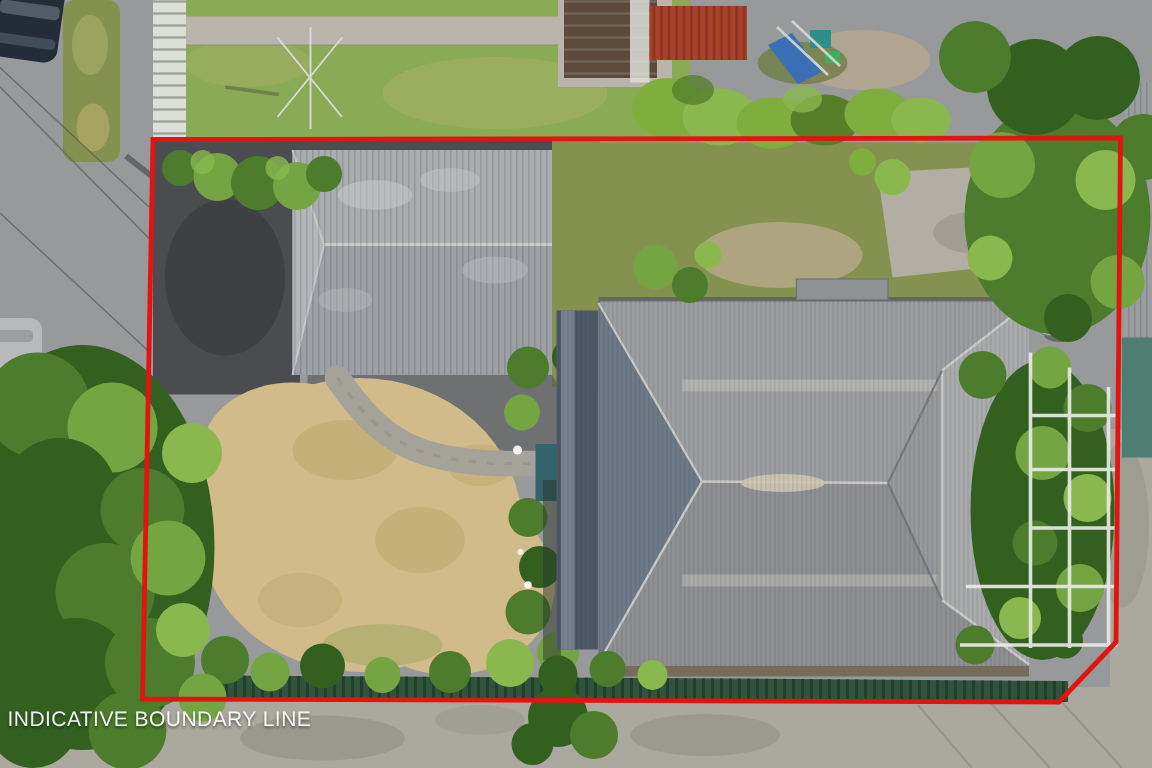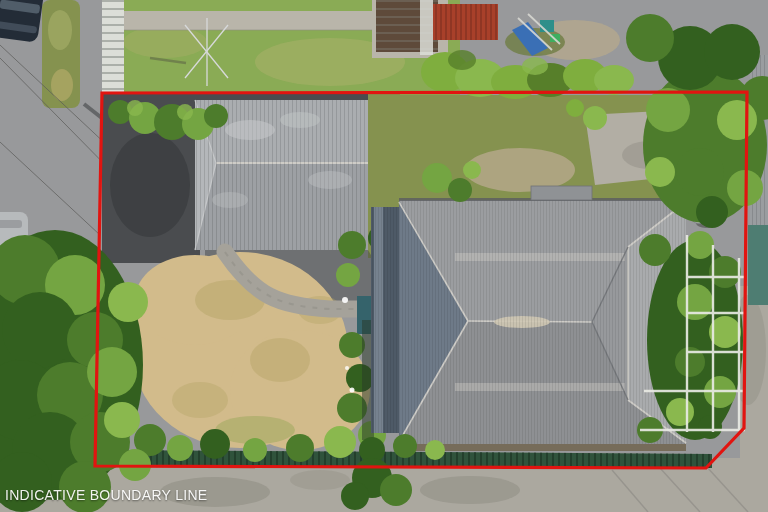--- a/index.html
+++ b/index.html
@@ -3,21 +3,21 @@
 <meta charset="utf-8">
 <style>
   html,body { margin:0; padding:0; background:#222; }
   .stage {
     position:relative; width:768px; height:512px; overflow:hidden;
     font-family:"Liberation Sans", sans-serif;
     background:var(--road,#98999b);
   }
   .stage svg { position:absolute; left:0; top:0; display:block; }
   .caption {
-    position:absolute; left:5px; top:487px;
+    position:absolute; left:5px; top:471px;
     font-size:14px; font-weight:500; letter-spacing:.3px;
     color:var(--caption-white,#fff); opacity:.92;
     text-shadow:0 1px 2px rgba(0,0,0,.55);
     white-space:nowrap; pointer-events:none;
   }
 </style>
 </head>
 <body>
 
 <div class="stage">

